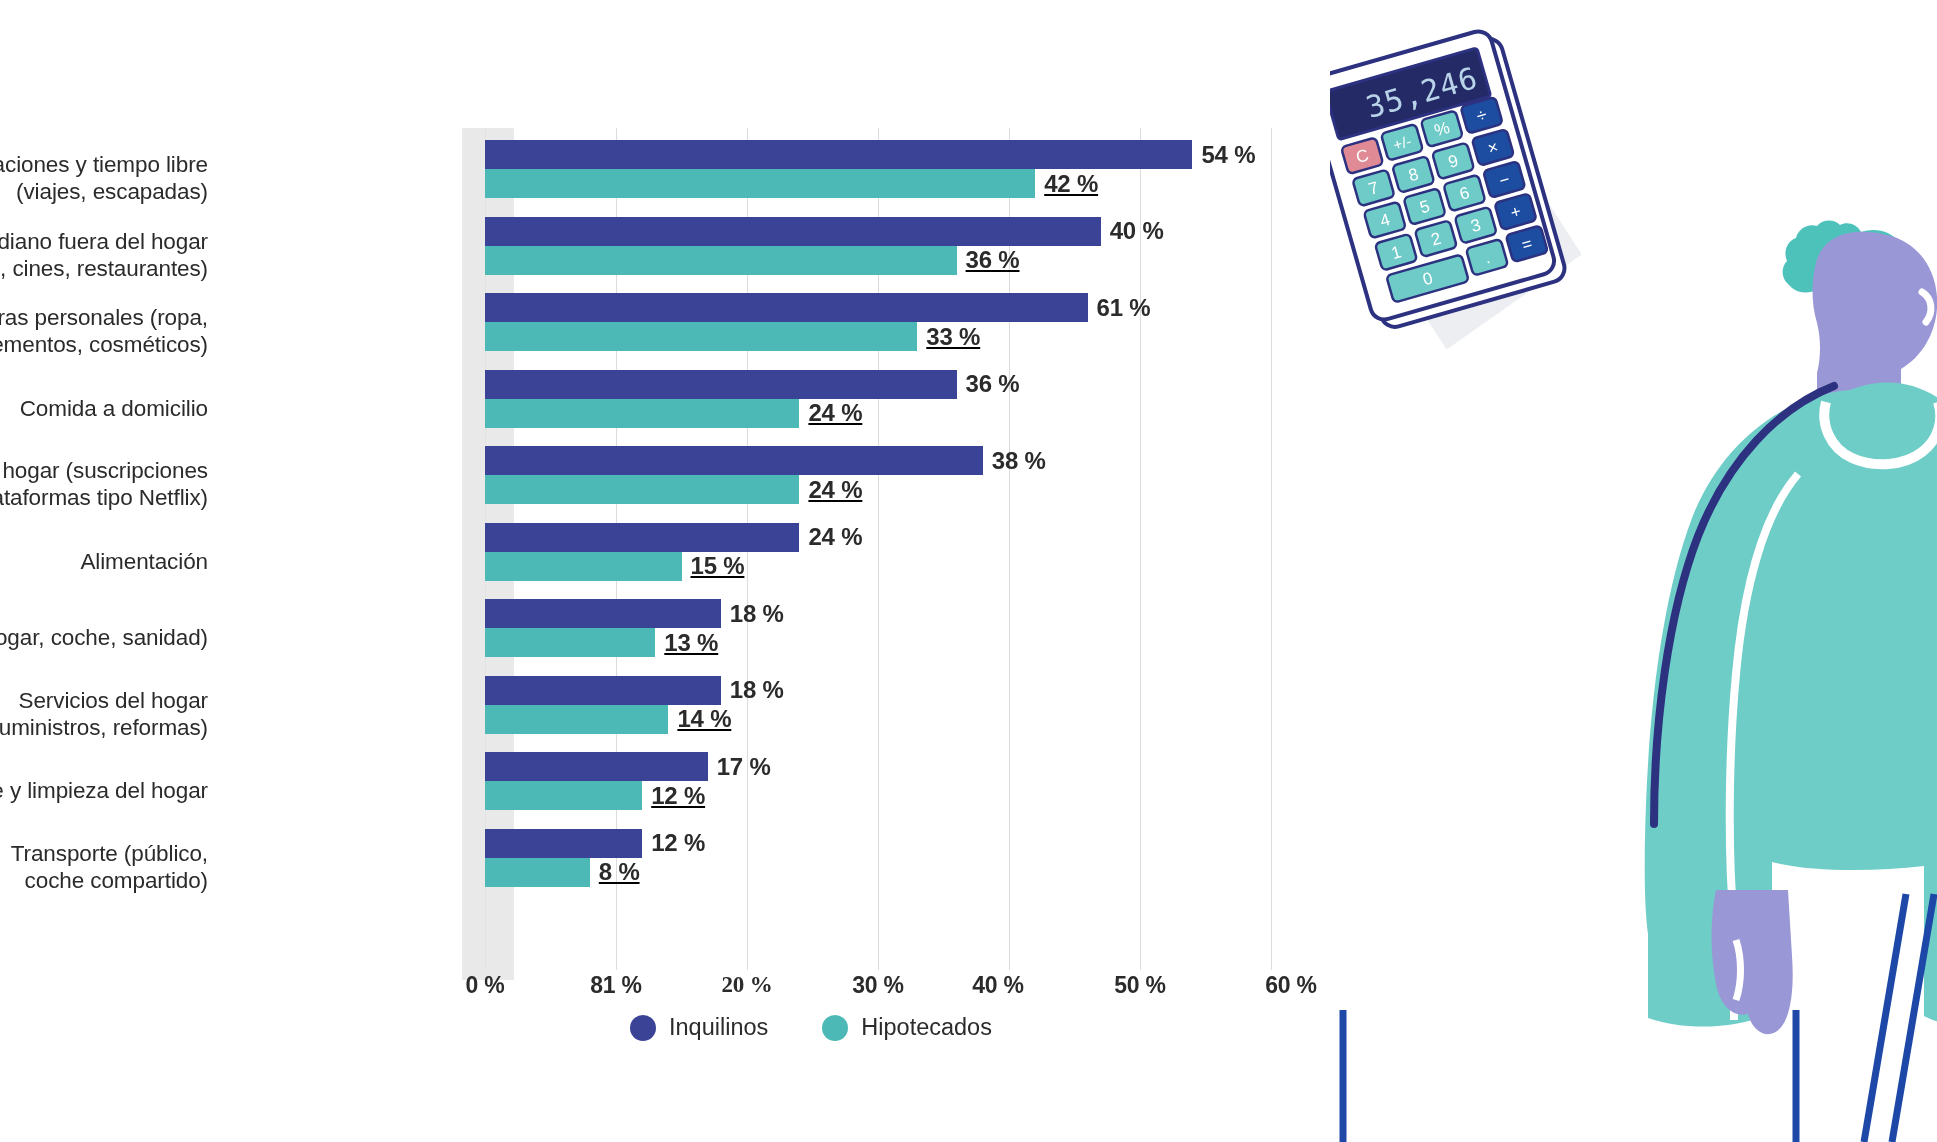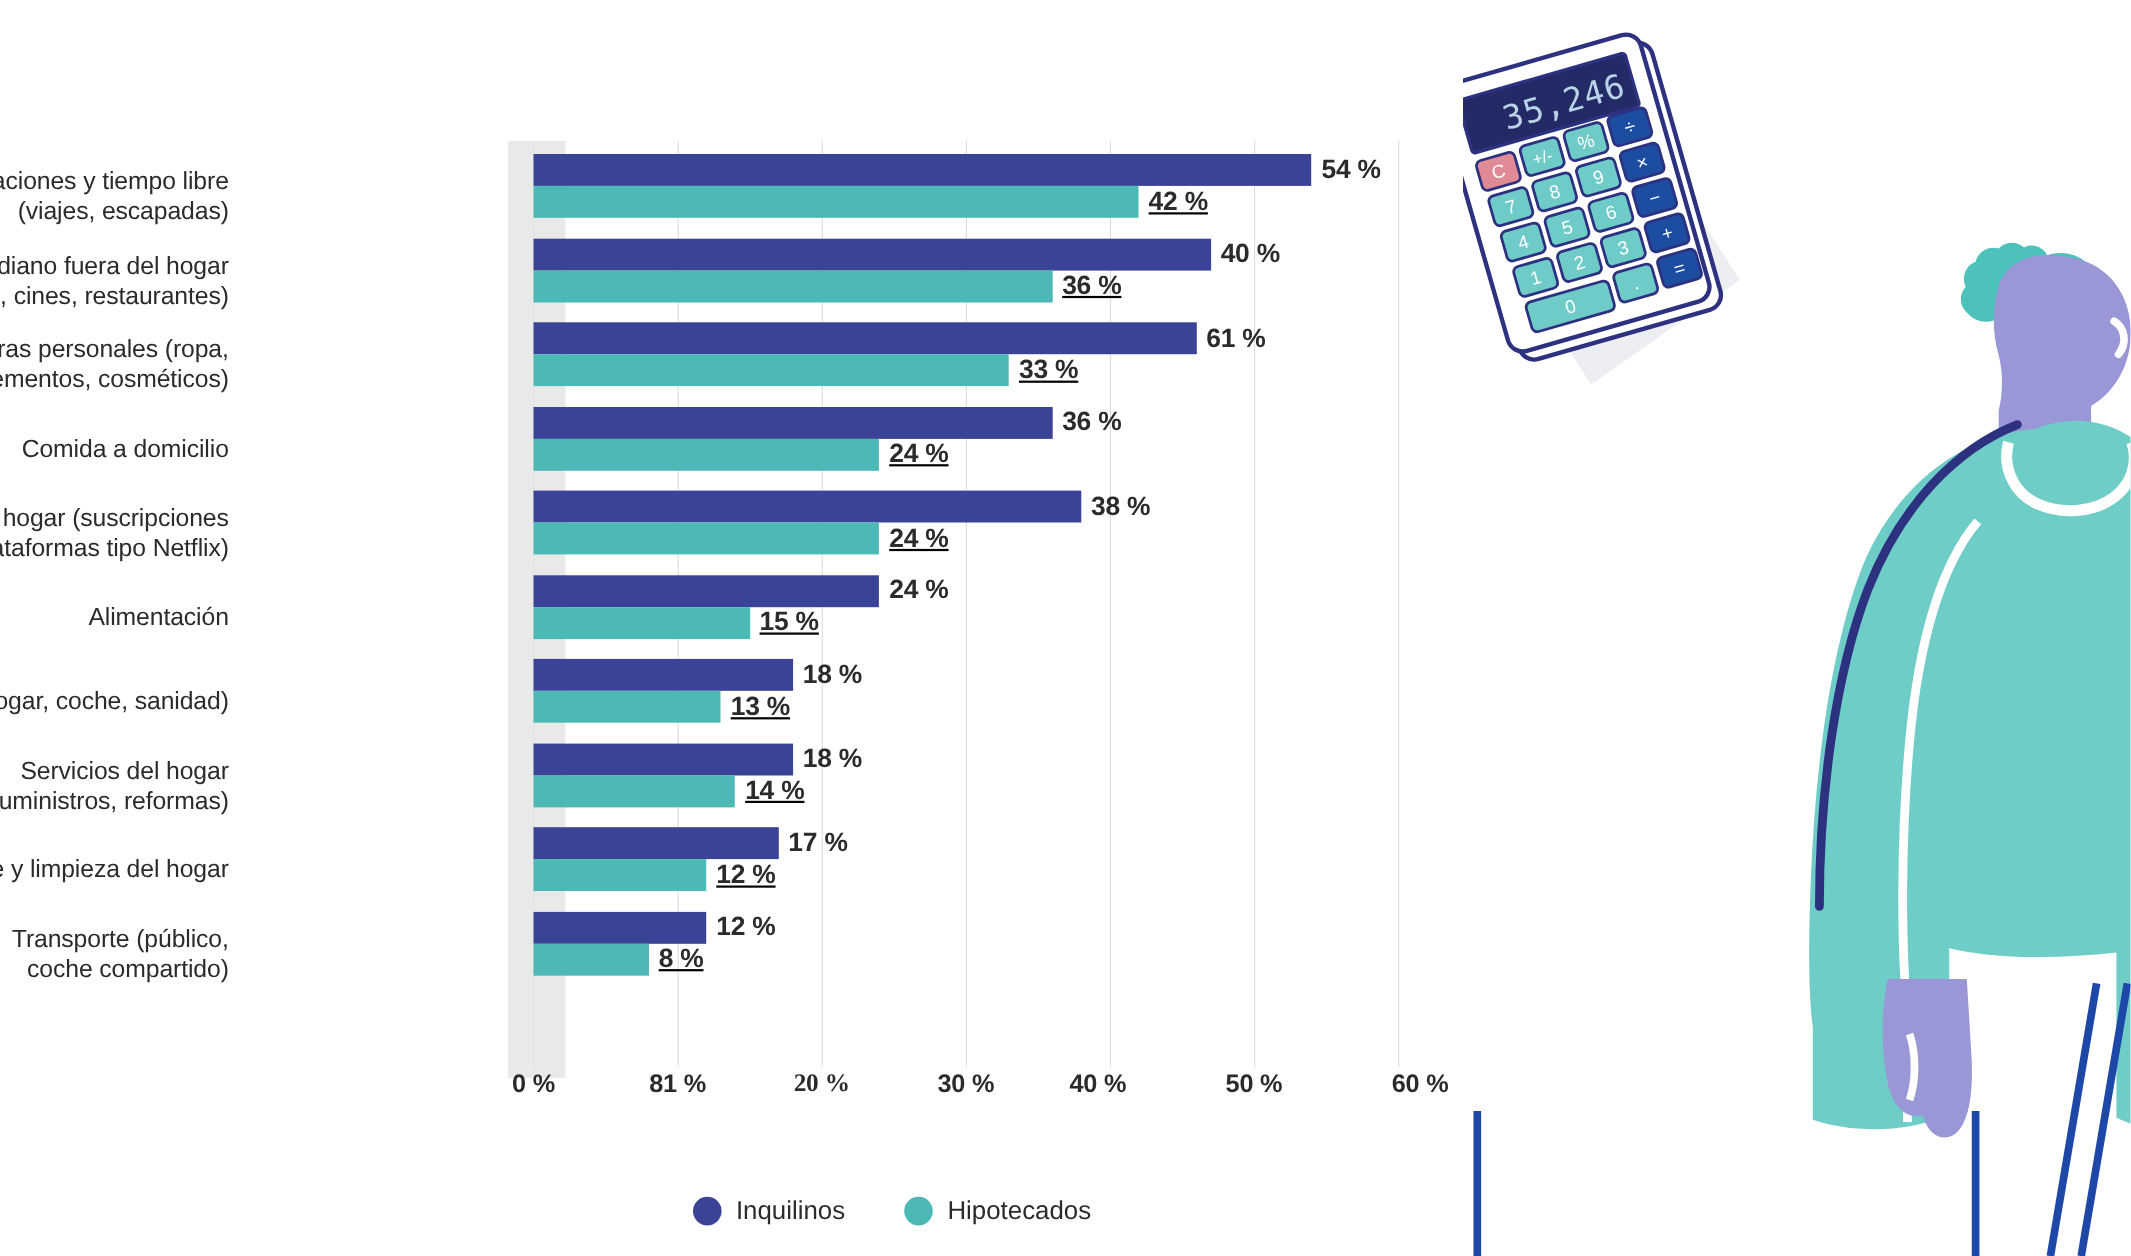--- a/index.html
+++ b/index.html
@@ -103,21 +103,21 @@
     font-size: 23px;
     font-weight: bold;
     color: #2b2b2b;
     white-space: nowrap;
     letter-spacing: -0.2px;
   }
 
   
   .legend {
     position: absolute;
-    left: 630px; top: 1087px;
+    left: 630px; top: 1014px;
     display: flex;
     align-items: center;
     gap: 54px;
   }
   .legend-item {
     display: flex;
     align-items: center;
     gap: 13px;
   }
   .legend-dot {

